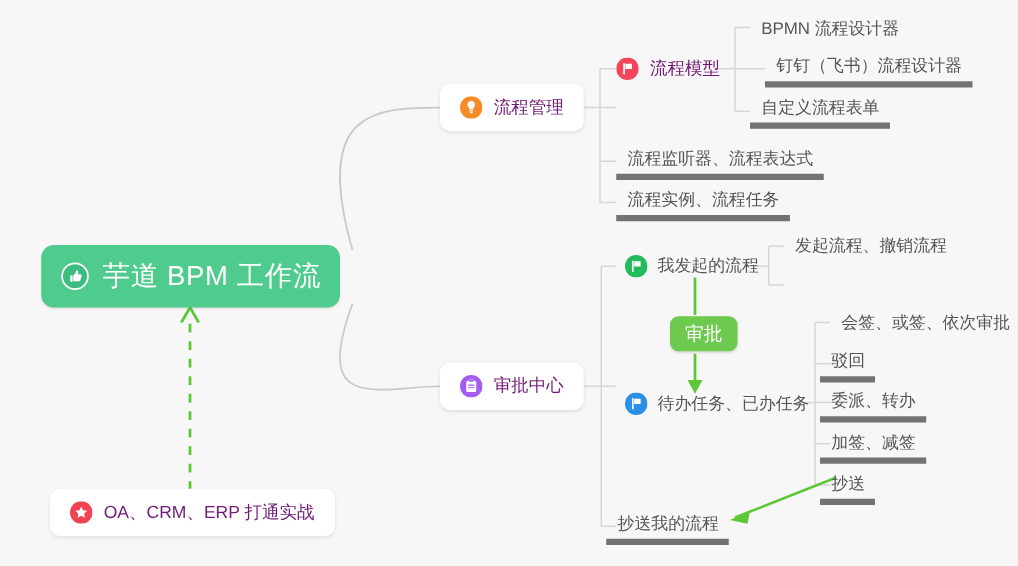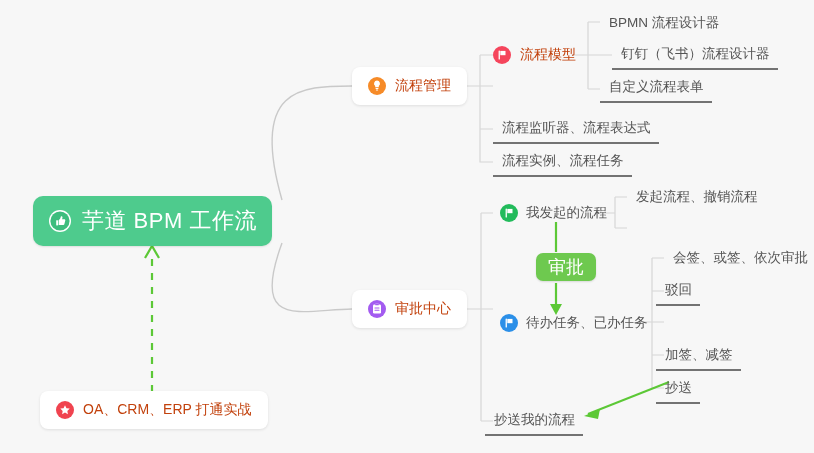--- a/index.html
+++ b/index.html
@@ -29,48 +29,48 @@
   }
   .root .lbl{margin-left:10px;}
 
   
   .card{
     background:#ffffff;
     border-radius:8px;
     height:38px;
     padding:0 16px;
     font-size:14px;
-    color:#c2410c;
+    color:#701a75;
     box-shadow:0 1px 3px rgba(0,0,0,.10);
     white-space:nowrap;
   }
   .card .lbl{margin-left:9px;}
 
   
   .leaf{
     height:30px;
     padding:0 8px 0 9px;
     font-size:13.5px;
     color:#555;
-    border-bottom:2px solid #737373;
+    border-bottom:5px solid #737373;
     white-space:nowrap;
     background:transparent;
   }
   .leaf.icon-leaf{padding-left:7px;}
   .leaf .lbl{margin-left:8px;}
   .leaf.plain .lbl{margin-left:0;}
 
   
   .pill{
     background:#6ec94f;
     color:#ffffff;
     border-radius:7px;
     height:28px;
     padding:0 12px;
-    font-size:18px;
+    font-size:15px;
     justify-content:center;
     box-shadow:0 1px 2px rgba(0,0,0,.12);
     white-space:nowrap;
   }
 
   
   .ic{width:18px;height:18px;flex:0 0 18px;border-radius:50%;
       display:flex;align-items:center;justify-content:center;position:relative;}
   .ic svg{display:block;}
   .ic.lg{width:24px;height:24px;flex:0 0 24px;}
@@ -201,20 +201,23 @@
     </span>
     <span class="lbl">待办任务、已办任务</span>
   </div>
 
   <div class="node leaf plain" style="left:664px;top:243px;border-bottom:none;">
     <span class="lbl">会签、或签、依次审批</span>
   </div>
   <div class="node leaf plain" style="left:656px;top:276px;">
     <span class="lbl">驳回</span>
   </div>
+  <div class="node leaf plain" style="left:656px;top:308px;">
+    <span class="lbl">委派、转办</span>
+  </div>
   <div class="node leaf plain" style="left:656px;top:341px;">
     <span class="lbl">加签、减签</span>
   </div>
   <div class="node leaf plain" style="left:656px;top:374px;align-items:center;">
     <span class="lbl">抄送</span>
   </div>
 
   <div class="node leaf plain" style="left:485px;top:406px;">
     <span class="lbl">抄送我的流程</span>
   </div>

